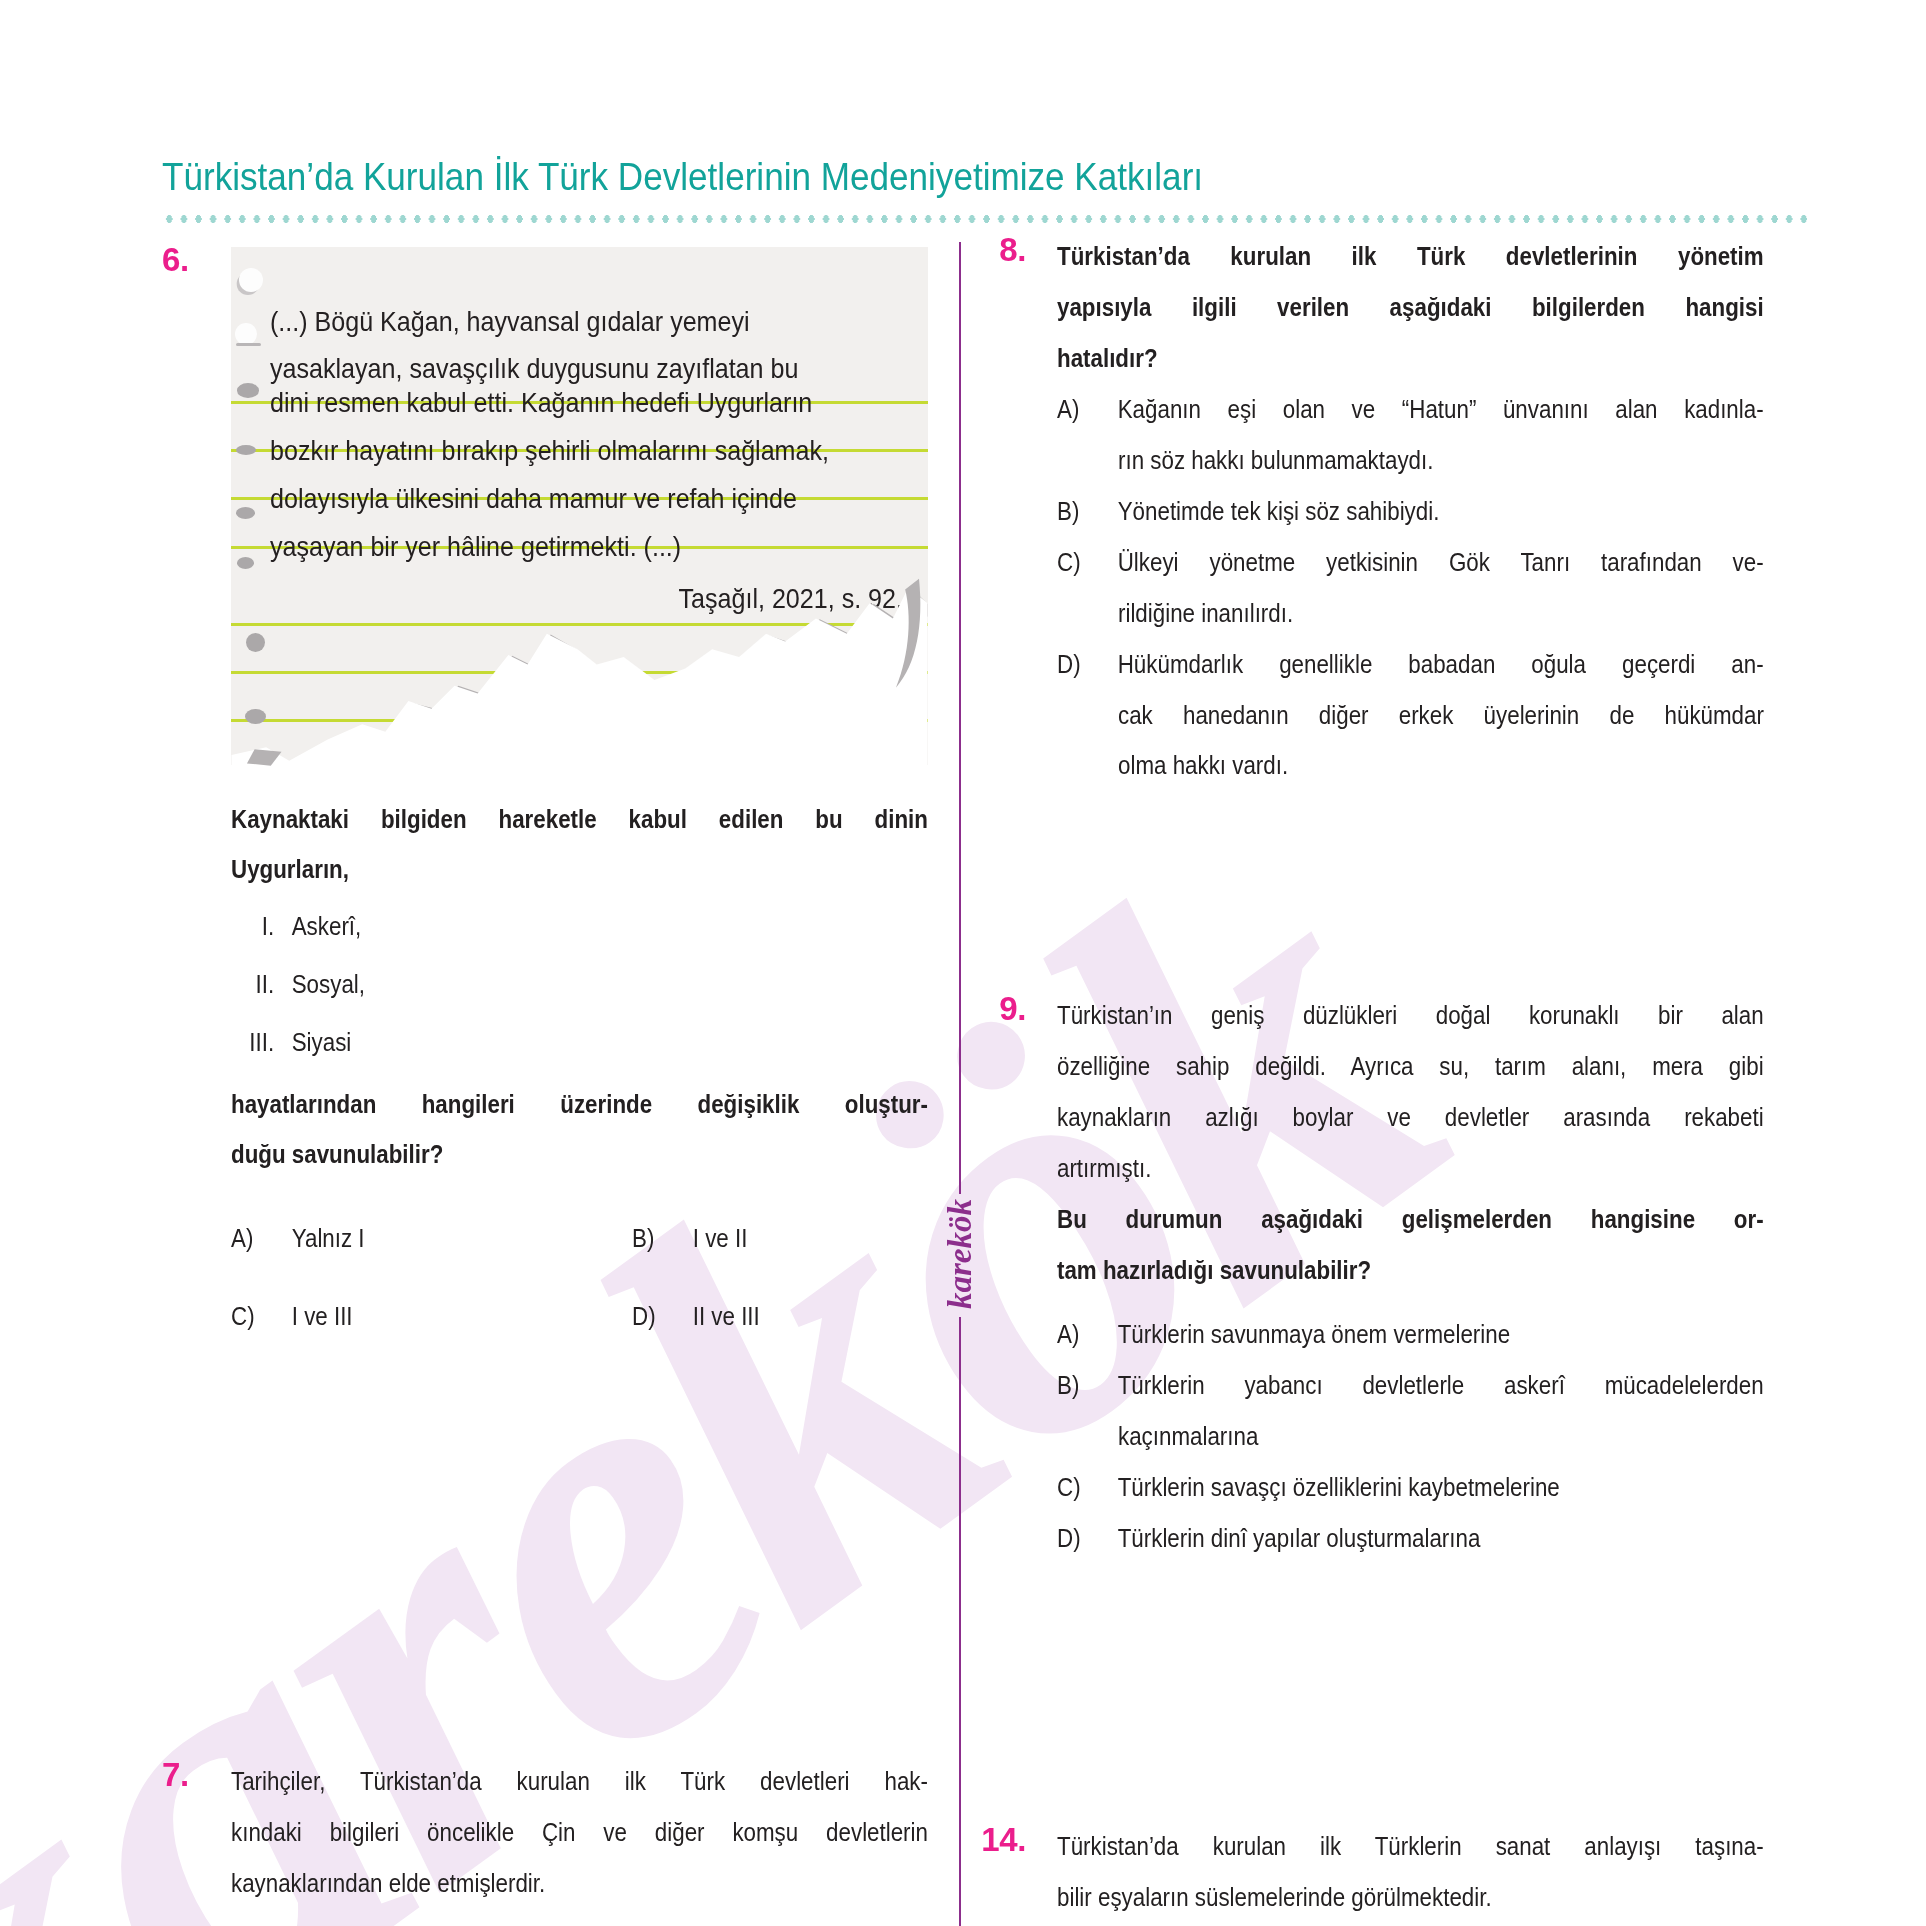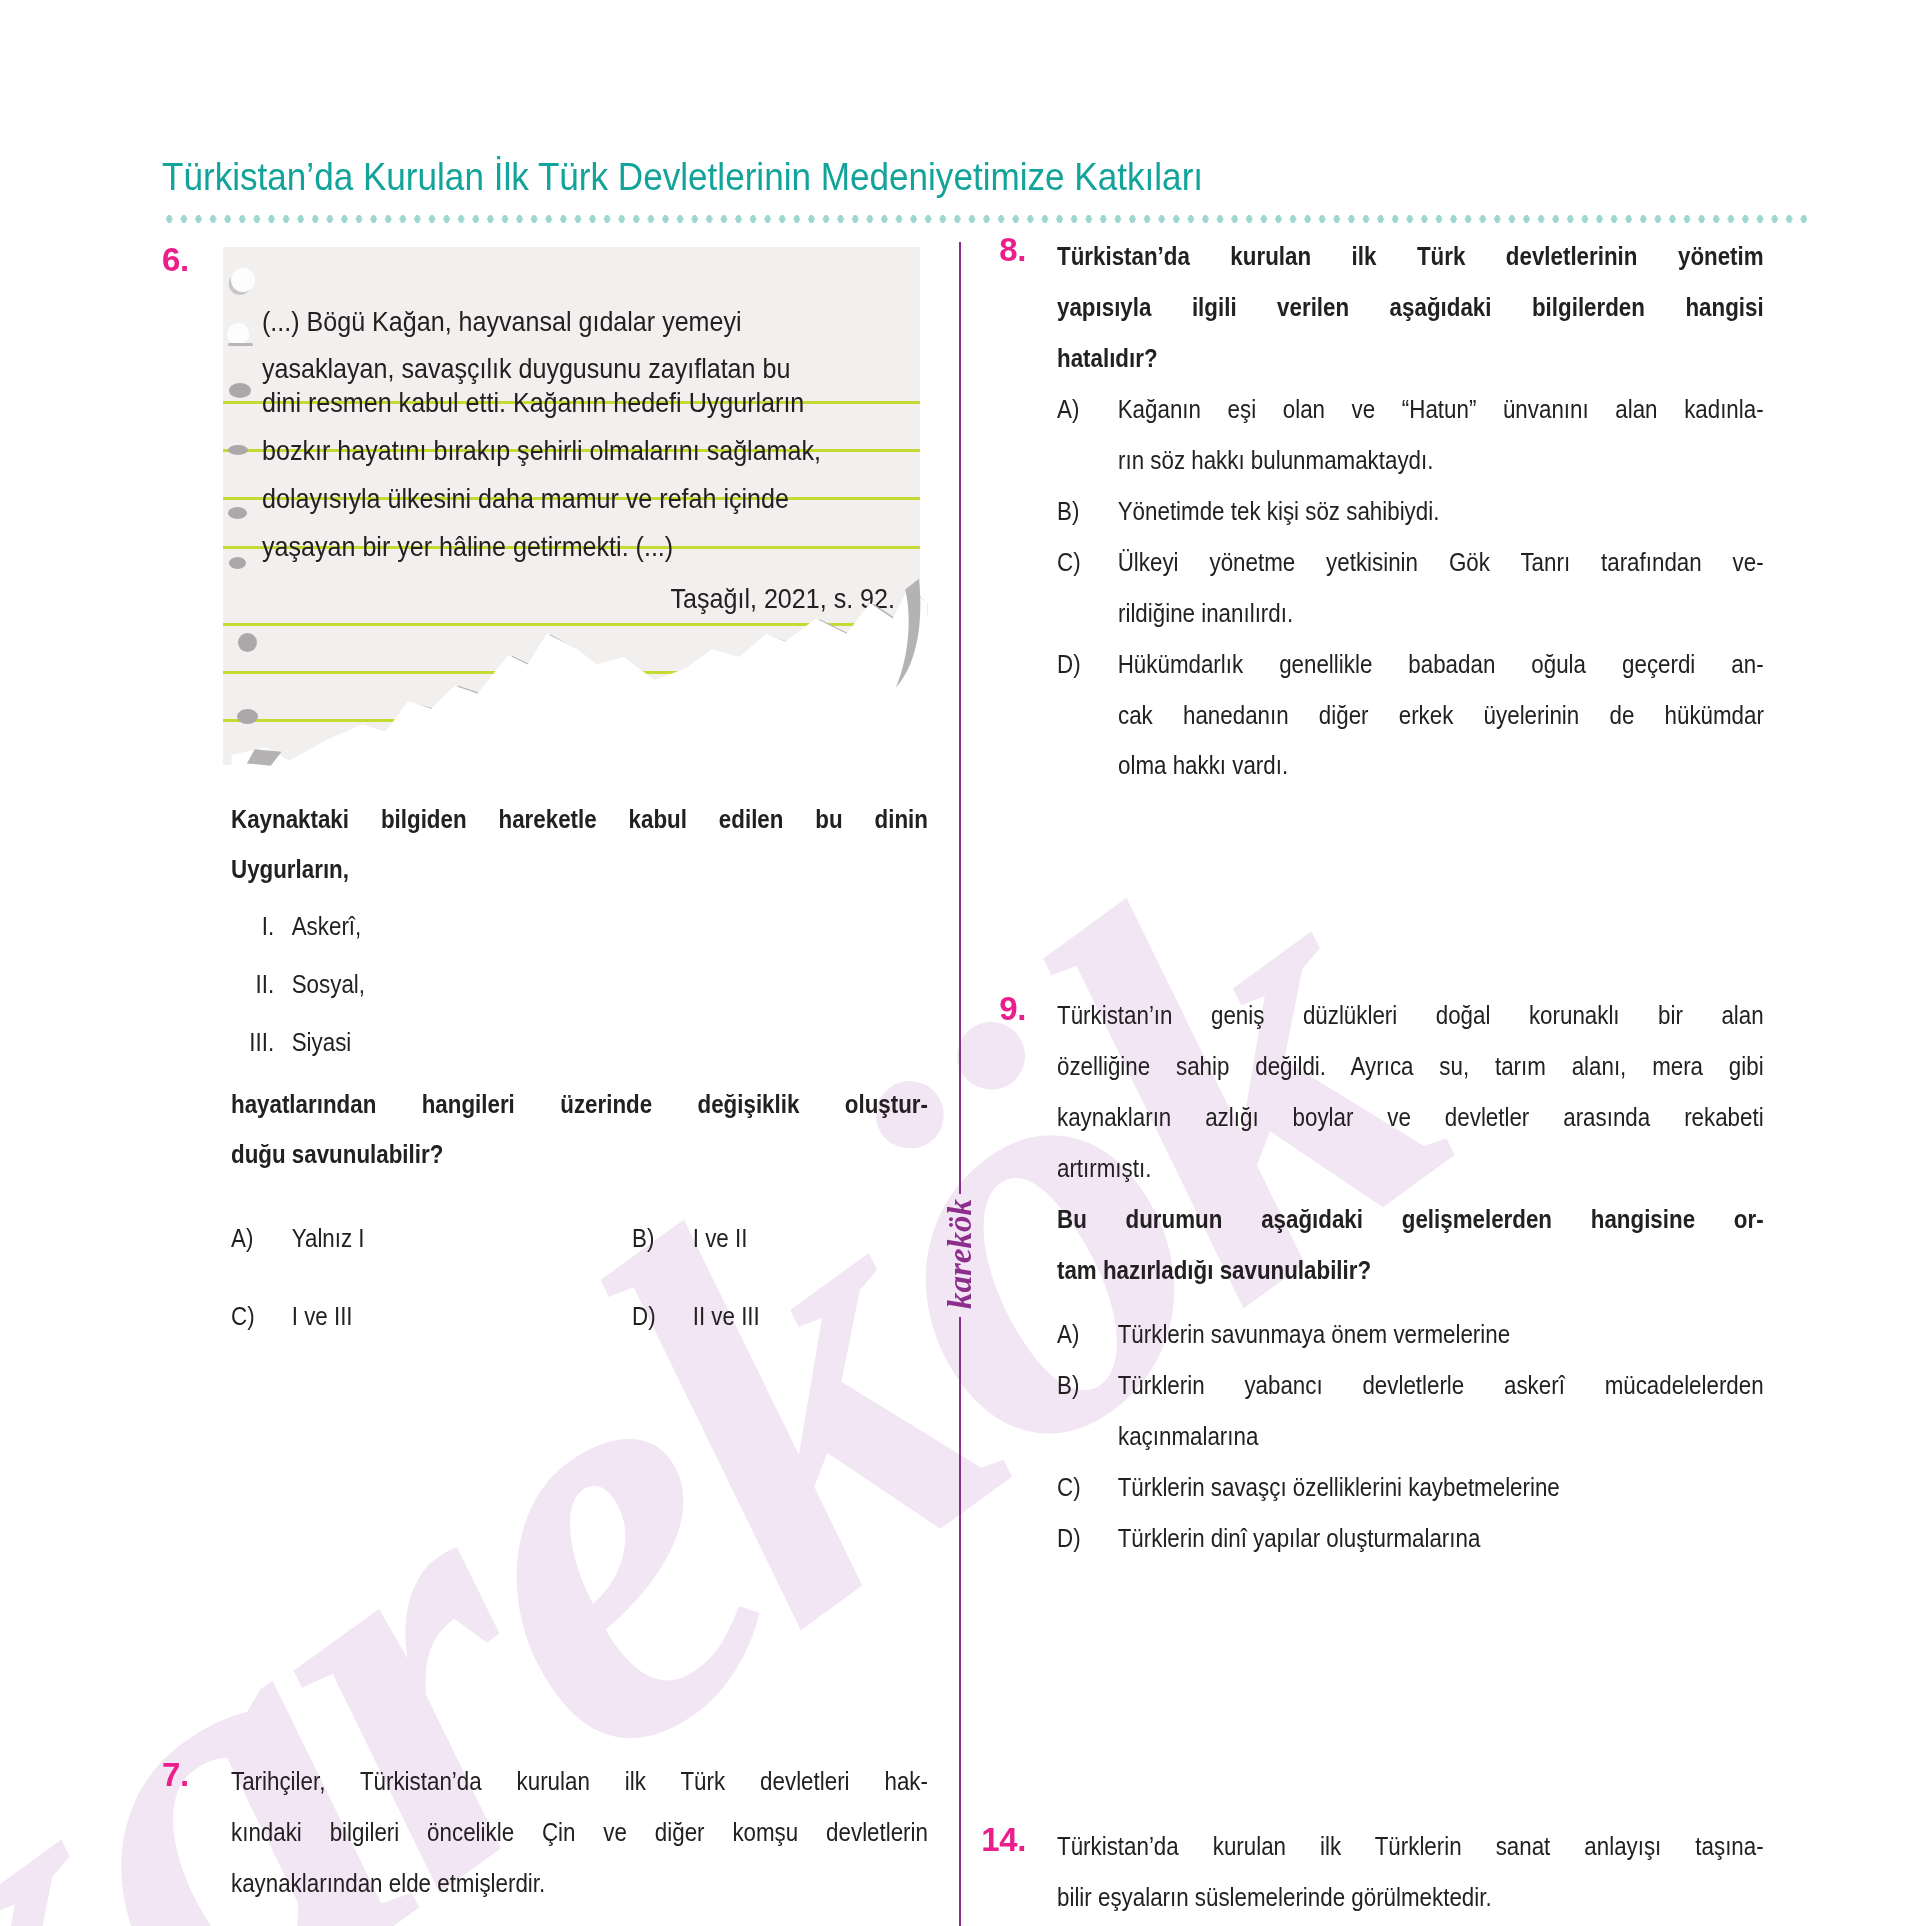--- a/index.html
+++ b/index.html
@@ -24,21 +24,21 @@
   
   .t{position:absolute;font-size:25.4px;line-height:51px;white-space:nowrap;z-index:3;
      transform:scaleX(.88);transform-origin:0 0;}
   .jl{white-space:normal;text-align:justify;text-align-last:justify;height:51px;overflow:hidden;}
   .b{font-weight:700;}
   .olab{display:inline-block;width:69px;}
   .rnum{display:inline-block;width:49px;text-align:right;margin-right:20px;}
   .qnum{position:absolute;font-size:33px;font-weight:700;color:#EB1E8C;z-index:3;letter-spacing:-0.4px;}
   .rq{width:96px;text-align:right;}
   
-  .paper{position:absolute;left:223px;top:247px;width:697px;height:518px;background:#F2F0EE;z-index:2;}
+  .paper{position:absolute;left:231px;top:247px;width:697px;height:518px;background:#F2F0EE;z-index:2;}
   .rule{position:absolute;left:0;width:697px;height:2.7px;background:#C5DA33;}
   .nl{position:absolute;left:39px;font-size:28.5px;line-height:48px;white-space:nowrap;
       transform:scaleX(.88);transform-origin:0 0;color:#242021;}
   .cite{position:absolute;left:231px;top:327px;width:441px;font-size:28.5px;line-height:48px;
       text-align:right;white-space:nowrap;transform:scaleX(.88);transform-origin:100% 0;color:#242021;}
   .hole{position:absolute;background:#FDFDFD;border-radius:50%;}
   .smudge{position:absolute;background:#ABA8A9;border-radius:50%;}
   .dash{position:absolute;background:#B9B6B7;height:2.7px;border-radius:1.5px;}
   .tear{position:absolute;left:231px;top:555px;z-index:2;}
 </style>

